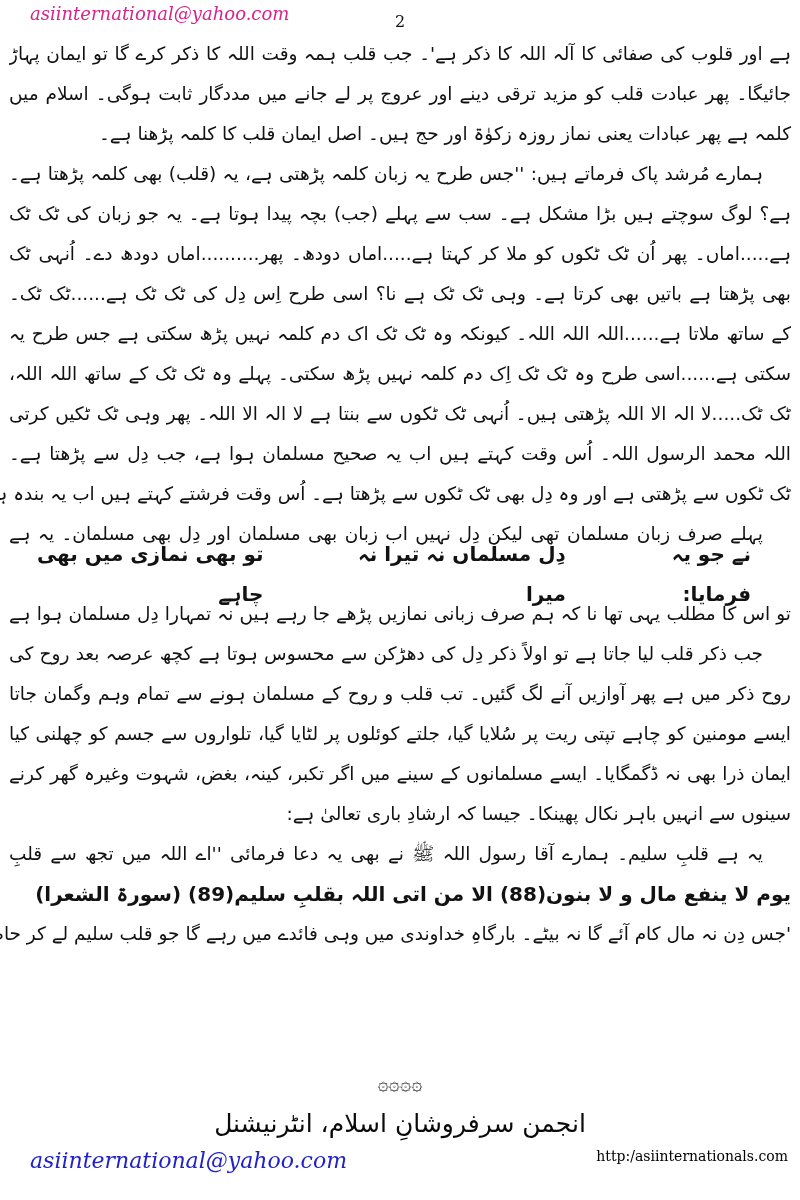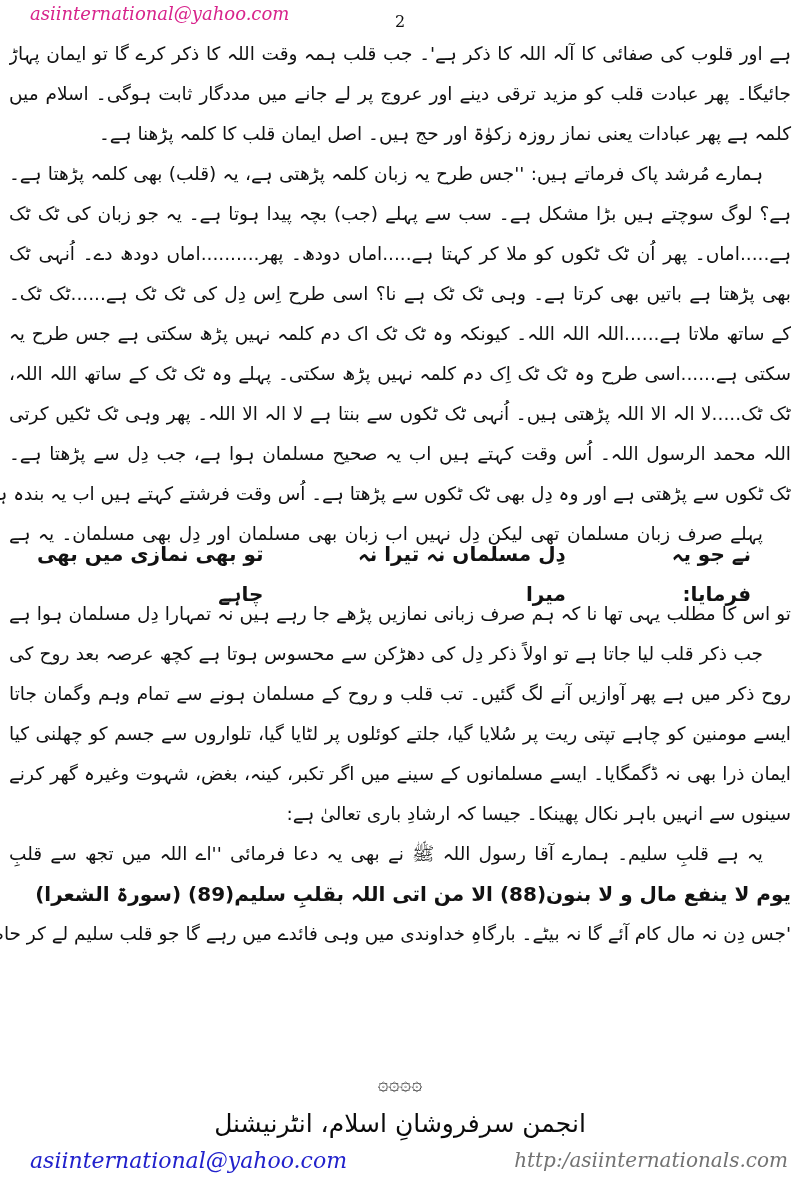--- a/index.html
+++ b/index.html
@@ -74,23 +74,22 @@
   .footer-email {
     position: absolute; top: 1148px; left: 30px;
     font-family: "DejaVu Serif", serif;
     font-style: italic;
     font-size: 22px;
     color: #2121cc;
   }
   .footer-site {
     position: absolute; top: 1148px; right: 12px;
     font-family: "DejaVu Serif", serif;
-    font-style: italic;
-    font-size: 20px;
-    color: #737373;
+    font-size: 14px;
+    color: #000000;
   }
 </style>
 </head>
 <body>
 
 <div class="header-email">asiinternational@yahoo.com</div>
 <div class="page-number">2</div>
 
 <div class="body-text">
   <div class="line j">ہے اور قلوب کی صفائی کا آلہ اللہ کا ذکر ہے'۔ جب قلب ہمہ وقت اللہ کا ذکر کرے گا تو ایمان پہاڑ جیسا مضبوط ہو</div>

